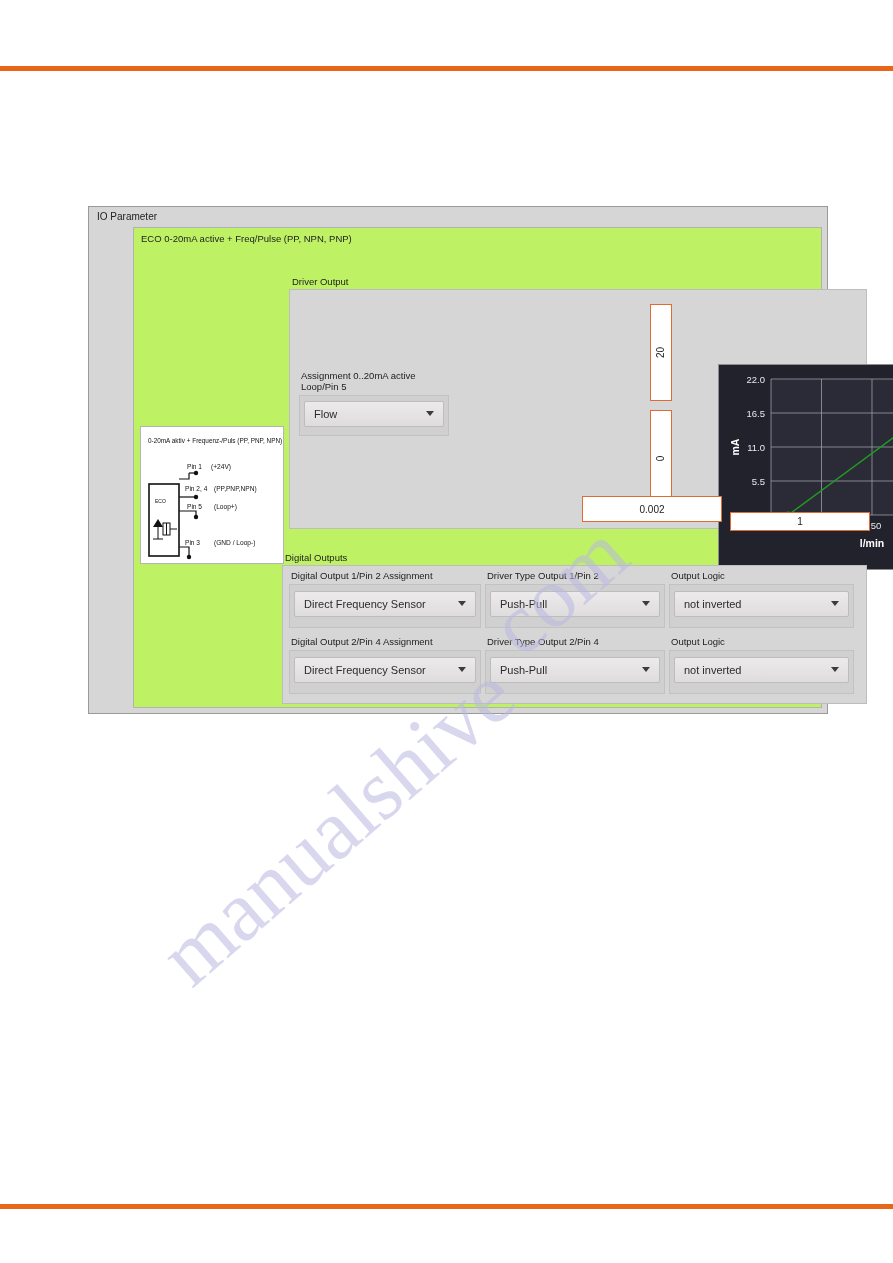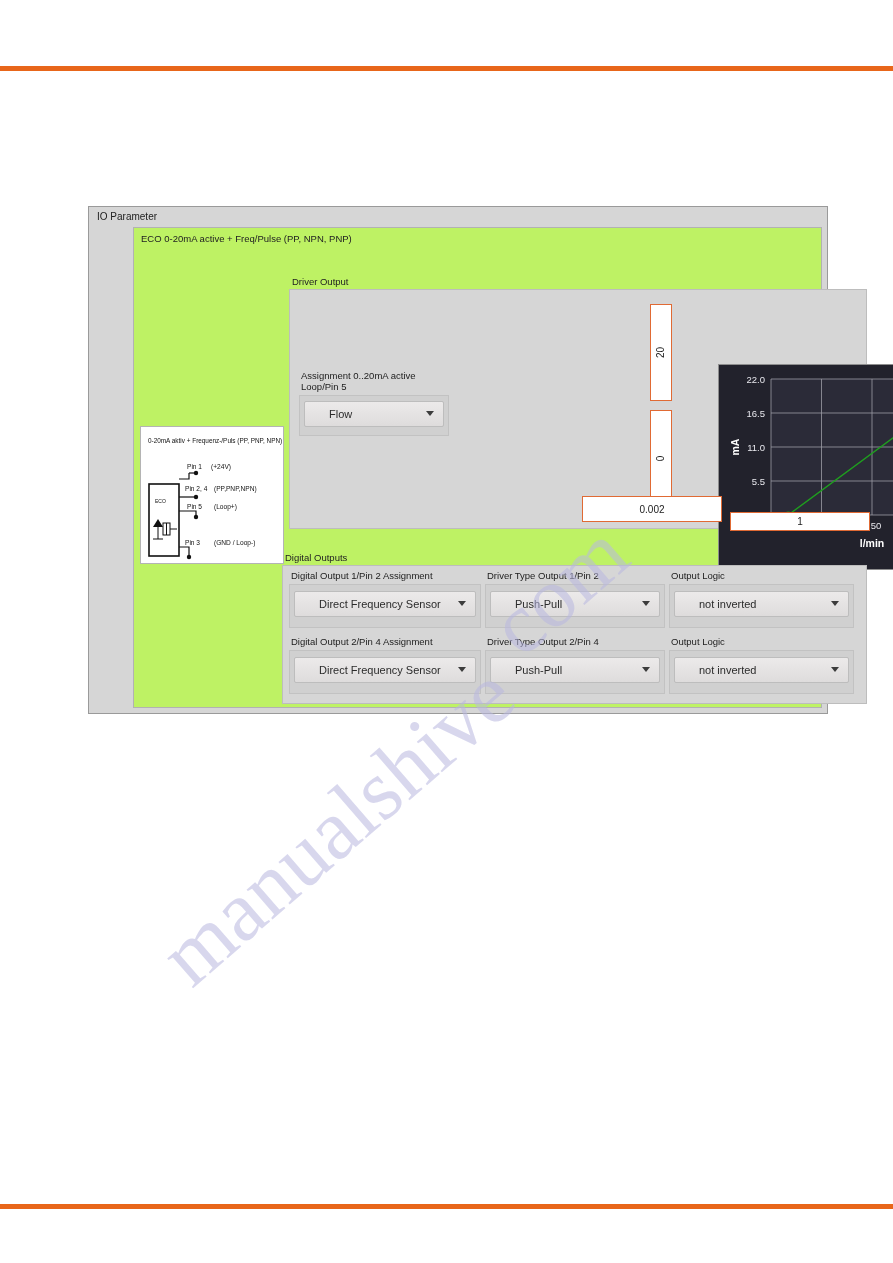--- a/index.html
+++ b/index.html
@@ -113,21 +113,21 @@
     background:linear-gradient(#eceaea,#dedcdc);
     border:1px solid #bdbdbd;
     border-radius:2px;
     height:26px;
     display:flex;
     align-items:center;
     box-sizing:border-box;
   }
   .combo-text{
     font-size:11px; color:#2b2b2b;
-    padding-left:24px;
+    padding-left:9px;
     flex:1;
     white-space:nowrap;
     overflow:hidden;
   }
   .combo-arrow{
     width:18px; text-align:center;
     color:#3a3a3a; font-size:8px;
     line-height:1;
     padding-right:4px;
   }

